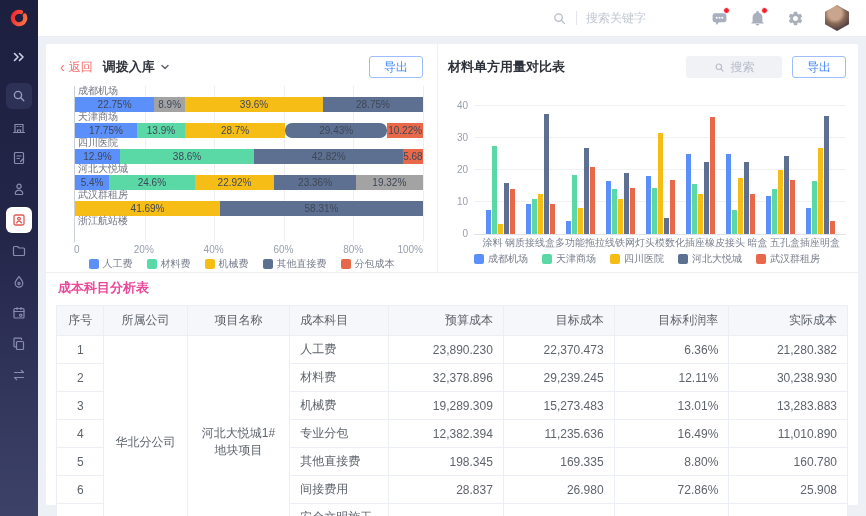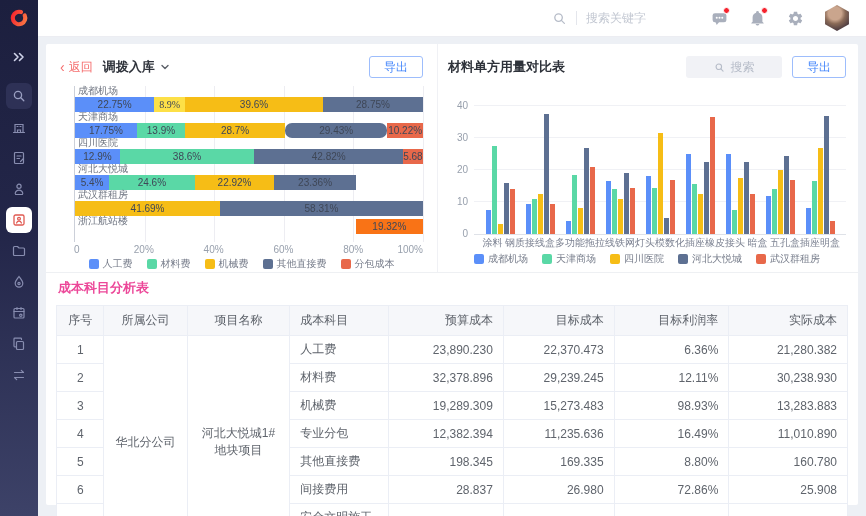--- a/index.html
+++ b/index.html
@@ -219,21 +219,21 @@
         <div class="stacked" id="stacked-chart">
             <div class="vline" style="left: 20%;"></div>
             <div class="vline" style="left: 40%;"></div>
             <div class="vline" style="left: 60%;"></div>
             <div class="vline" style="left: 80%;"></div>
             <div class="vline" style="left: 100%;"></div>
             <div class="sb-row">
               <div class="sb-cat">成都机场</div>
               <div class="sb-bar">
                 <div class="sb-seg" style="flex: 0 0 22.75%; background: rgb(91, 143, 249);">22.75%</div>
-                <div class="sb-seg" style="flex: 0 0 8.9%; background: #fde047; font-family: Liberation Serif, serif;">8.9%</div>
+                <div class="sb-seg" style="flex: 0 0 8.9%; background: #a3a3a3;">8.9%</div>
                 <div class="sb-seg" style="flex: 0 0 39.6%; background: rgb(246, 189, 22);">39.6%</div>
                 <div class="sb-seg" style="flex: 0 0 28.75%; background: rgb(93, 112, 146);">28.75%</div>
               </div>
             </div>
             <div class="sb-row">
               <div class="sb-cat">天津商场</div>
               <div class="sb-bar">
                 <div class="sb-seg" style="flex: 0 0 17.75%; background: rgb(91, 143, 249);">17.75%</div>
                 <div class="sb-seg" style="flex: 0 0 13.9%; background: rgb(90, 216, 166);">13.9%</div>
                 <div class="sb-seg" style="flex: 0 0 28.7%; background: rgb(246, 189, 22);">28.7%</div>
@@ -250,21 +250,21 @@
                 <div class="sb-seg" style="flex: 0 0 5.68%; background: rgb(232, 104, 74);">5.68%</div>
               </div>
             </div>
             <div class="sb-row">
               <div class="sb-cat">河北大悦城</div>
               <div class="sb-bar">
                 <div class="sb-seg" style="flex: 0 0 9.8%; background: rgb(91, 143, 249);">5.4%</div>
                 <div class="sb-seg" style="flex: 0 0 24.6%; background: rgb(90, 216, 166);">24.6%</div>
                 <div class="sb-seg" style="flex: 0 0 22.92%; background: rgb(246, 189, 22);">22.92%</div>
                 <div class="sb-seg" style="flex: 0 0 23.36%; background: rgb(93, 112, 146);">23.36%</div>
-                <div class="sb-seg" style="flex: 0 0 19.32%; background: #f97316; margin-top: 44px;">19.32%</div>
+                <div class="sb-seg" style="flex: 0 0 19.32%; background: #a3a3a3;">19.32%</div>
               </div>
             </div>
             <div class="sb-row">
               <div class="sb-cat">武汉群租房</div>
               <div class="sb-bar">
                 <div class="sb-seg" style="flex: 0 0 41.69%; background: rgb(246, 189, 22);">41.69%</div>
                 <div class="sb-seg" style="flex: 0 0 58.31%; background: rgb(93, 112, 146);">58.31%</div>
               </div>
             </div>
             <div class="sb-row">
@@ -472,21 +472,21 @@
               <td class="al-r">32,378.896</td>
               <td class="al-r">29,239.245</td>
               <td class="al-r">12.11%</td>
               <td class="al-r">30,238.930</td>
             </tr>
             <tr>
               <td class="al-c">3</td>
               <td class="al-l">机械费</td>
               <td class="al-r">19,289.309</td>
               <td class="al-r">15,273.483</td>
-              <td class="al-r">98.93%</td>
+              <td class="al-r">13.01%</td>
               <td class="al-r">13,283.883</td>
             </tr>
             <tr>
               <td class="al-c">4</td>
               <td class="al-l">专业分包</td>
               <td class="al-r">12,382.394</td>
               <td class="al-r">11,235.636</td>
               <td class="al-r">16.49%</td>
               <td class="al-r">11,010.890</td>
             </tr>

